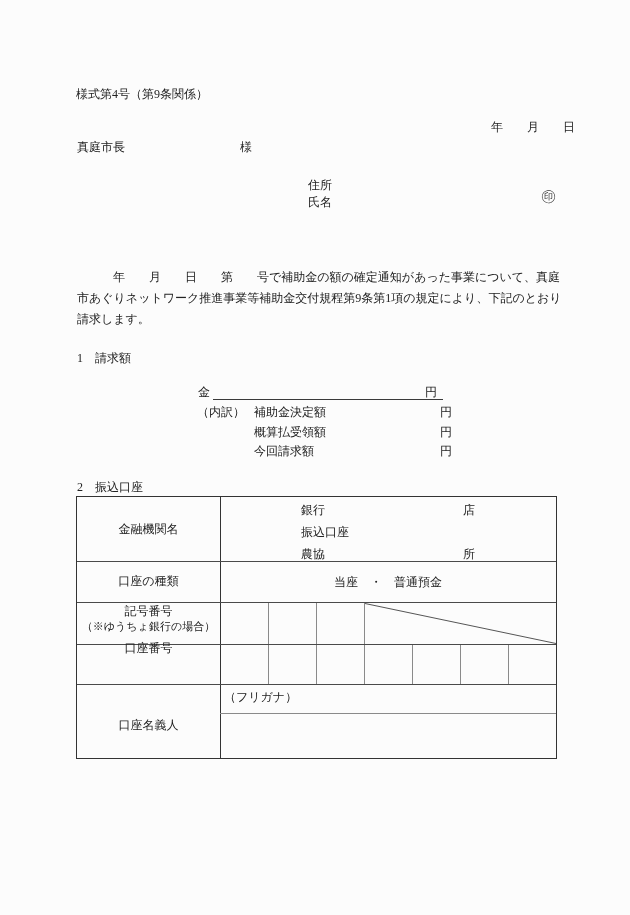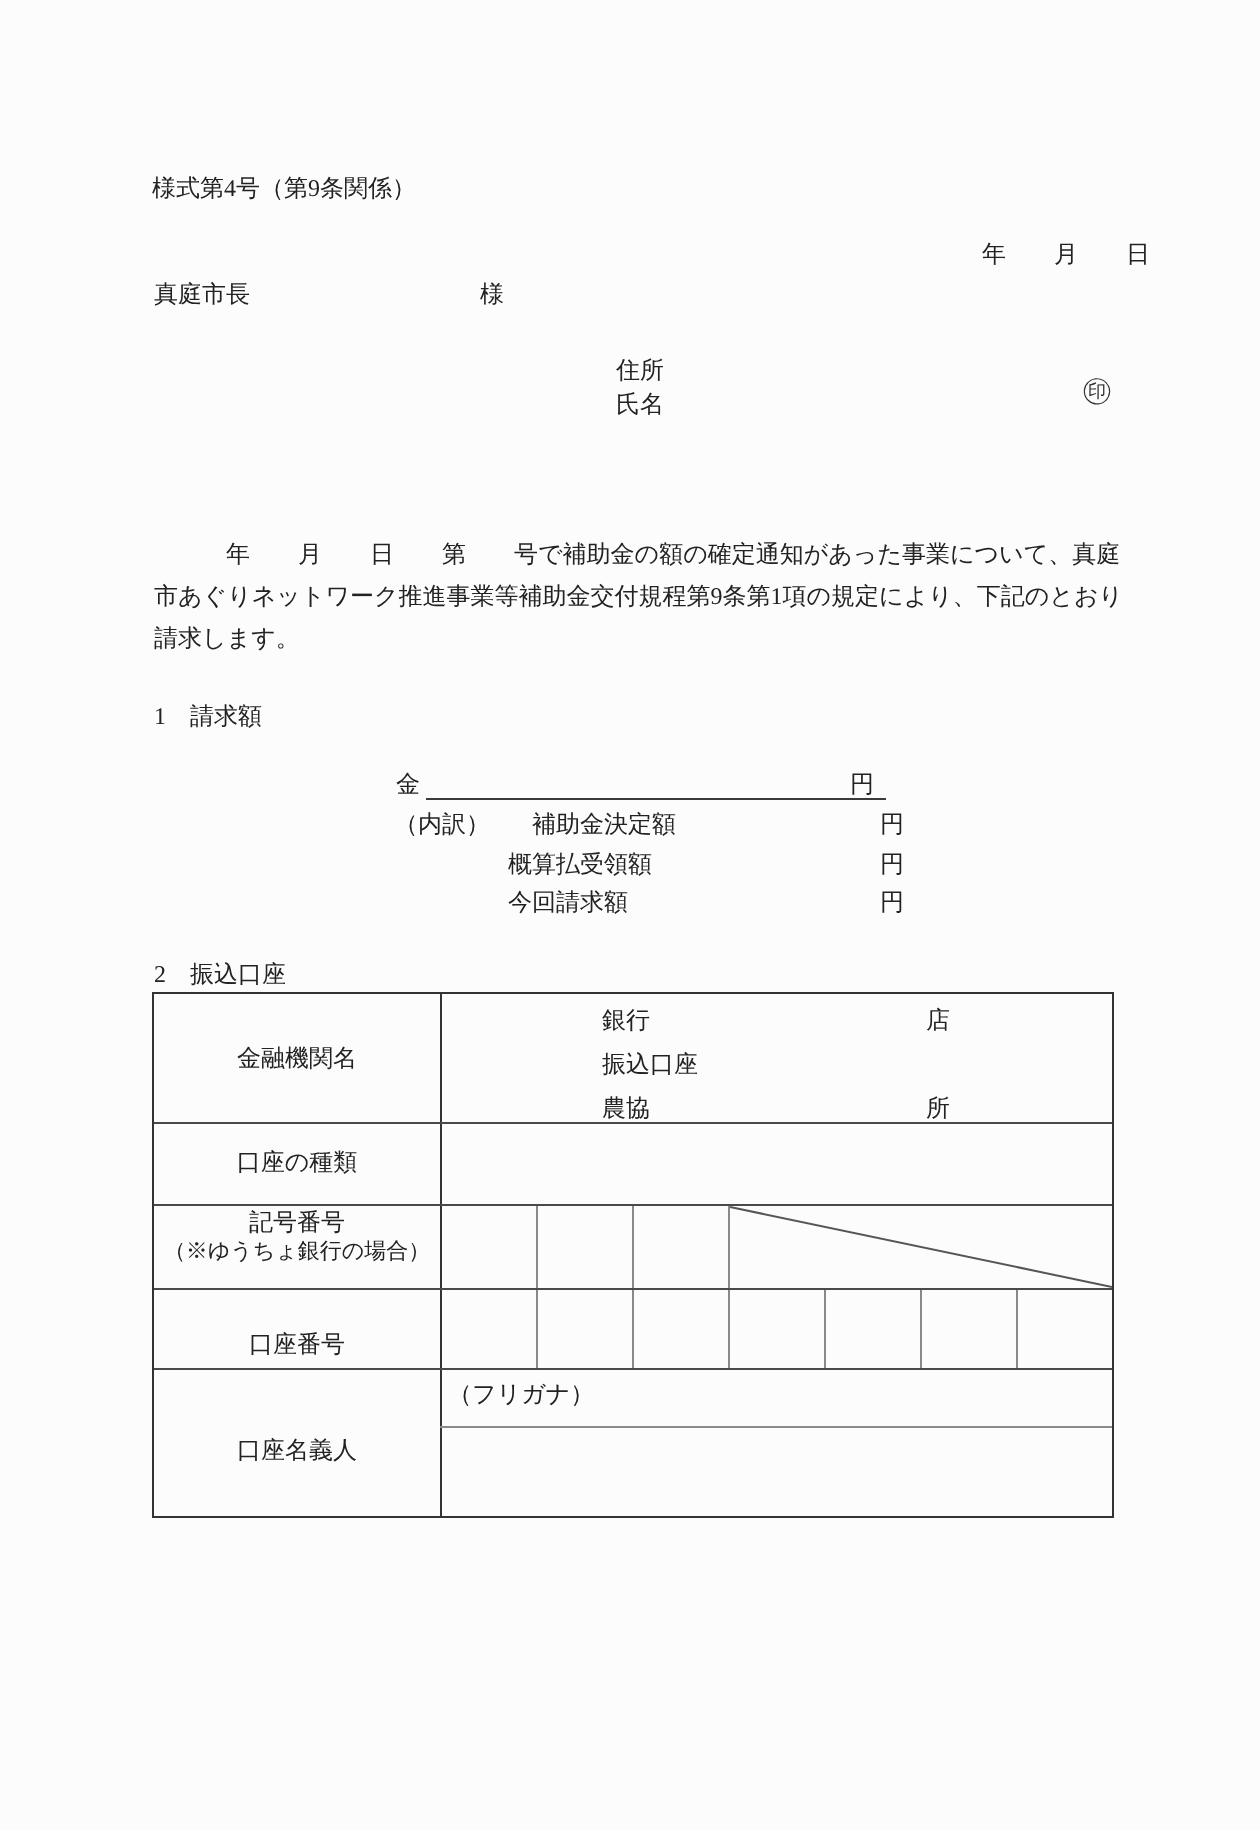--- a/index.html
+++ b/index.html
@@ -54,21 +54,21 @@
 
   <div class="abs" style="left:77px;top:352px;">1　請求額</div>
 
   <div class="abs" style="left:198px;top:386px;">金</div>
   <div class="amount-line">
     <span class="yen">円</span>
   </div>
 
   <div>
     <span class="abs" style="left:197px;top:406px;">（内訳）</span>
-    <span class="abs" style="left:254px;top:406px;margin-left:12px;">補助金決定額</span>
+    <span class="abs" style="left:254px;top:406px;">補助金決定額</span>
     <span class="abs" style="left:440px;top:406px;">円</span>
   </div>
   <div>
     <span class="abs" style="left:254px;top:426px;">概算払受領額</span>
     <span class="abs" style="left:440px;top:426px;">円</span>
   </div>
   <div>
     <span class="abs" style="left:254px;top:445px;">今回請求額</span>
     <span class="abs" style="left:440px;top:445px;">円</span>
   </div>
@@ -85,35 +85,36 @@
     <div class="hsep-light" style="top:216px;"></div>
 
     <div class="lbl" style="top:26px;">金融機関名</div>
     <div class="ctext" style="left:224px;top:7px;">銀行</div>
     <div class="ctext" style="left:386px;top:7px;">店</div>
     <div class="ctext" style="left:224px;top:29px;">振込口座</div>
     <div class="ctext" style="left:224px;top:51px;">農協</div>
     <div class="ctext" style="left:386px;top:51px;">所</div>
 
     <div class="lbl" style="top:78px;">口座の種類</div>
+    <div class="ctext" style="left:143px;top:79px;width:336px;text-align:center;">当座　・　普通預金</div>
 
     <div class="lbl" style="top:108px;">記号番号</div>
     <div class="lbl note" style="top:124px;">（※ゆうちょ銀行の場合）</div>
     <div class="digit-row" style="top:106px;width:335px;height:41px;">
       <div class="digit-cell" style="width:48px;"></div>
       <div class="digit-cell" style="width:48px;"></div>
       <div class="digit-cell" style="width:48px;"></div>
       <div class="diag-cell">
         <svg width="191" height="41" viewBox="0 0 191 41" style="display:block;">
           <line x1="0" y1="0.5" x2="191" y2="40.5" stroke="#555" stroke-width="1"></line>
         </svg>
       </div>
     </div>
 
-    <div class="lbl" style="top:169px;">口座番号</div>
+    <div class="lbl" style="top:145px;">口座番号</div>
     <div class="digit-row" style="top:148px;width:335px;height:39px;">
       <div class="digit-cell" style="width:48px;"></div>
       <div class="digit-cell" style="width:48px;"></div>
       <div class="digit-cell" style="width:48px;"></div>
       <div class="digit-cell" style="width:48px;"></div>
       <div class="digit-cell" style="width:48px;"></div>
       <div class="digit-cell" style="width:48px;"></div>
       <div class="digit-cell last" style="flex:1;"></div>
     </div>
 

